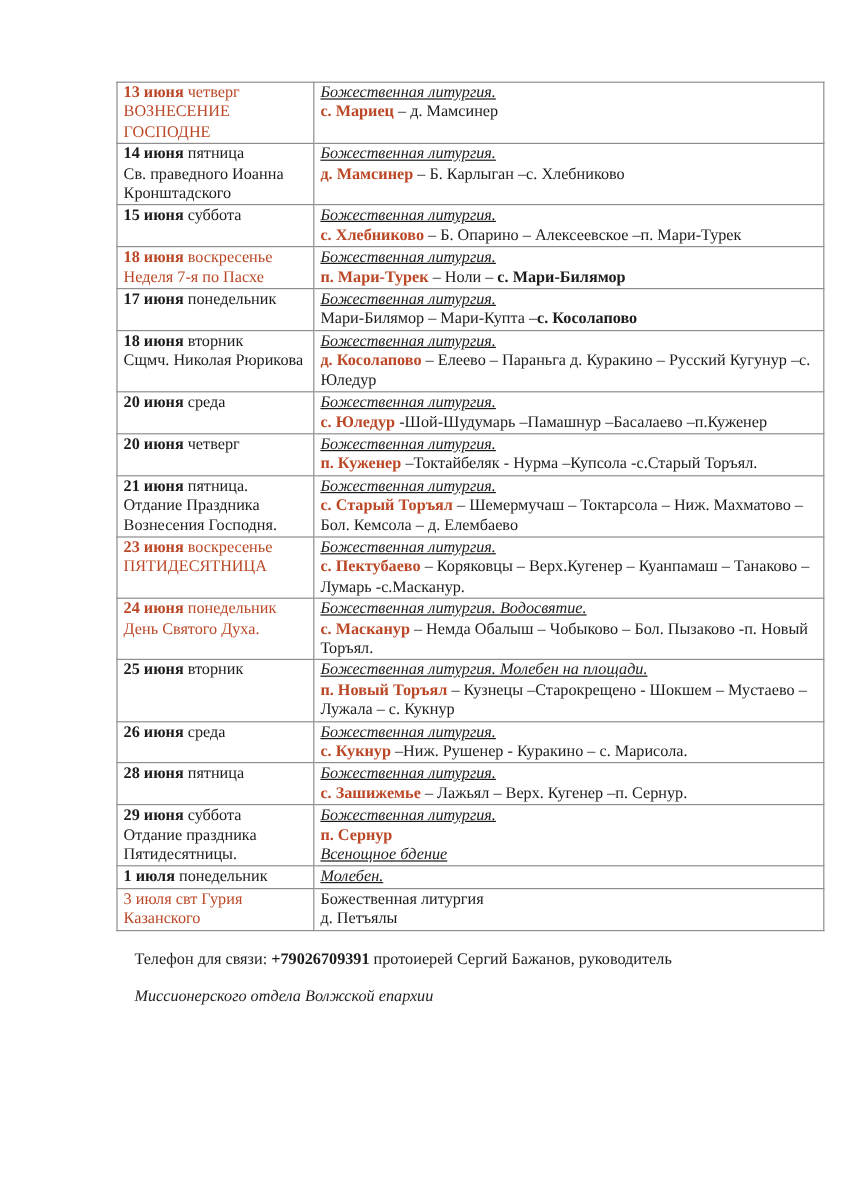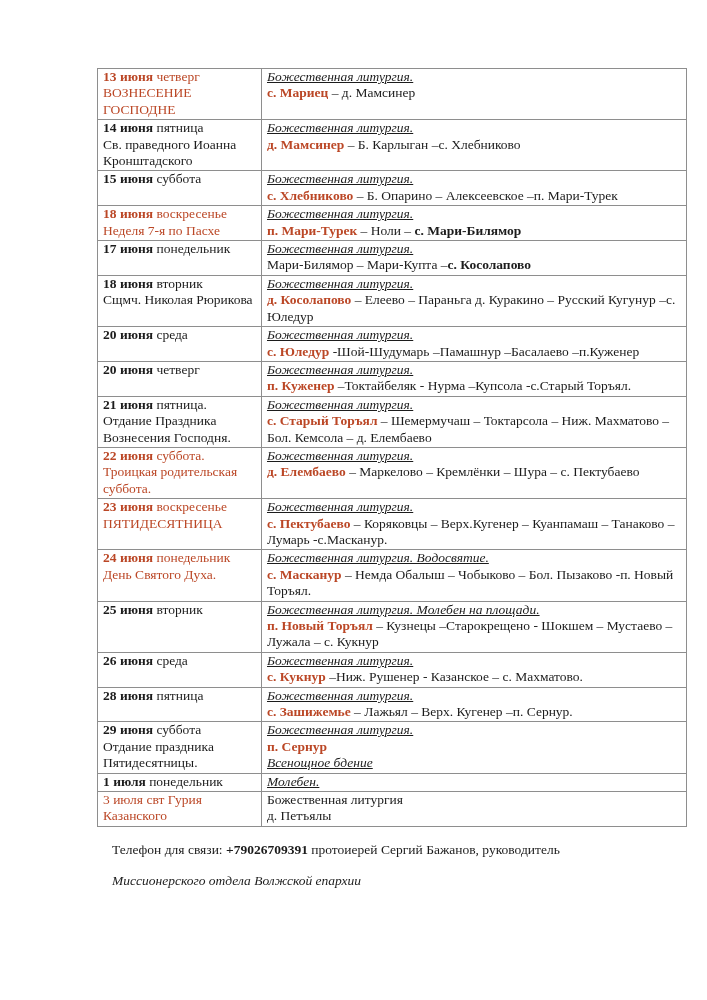--- a/index.html
+++ b/index.html
@@ -85,38 +85,34 @@
           </tr>
           <tr>
             <td class="date-cell"><span class="b">20 июня</span><span> четверг</span></td>
             <td class="service-cell"><span class="i">Божественная литургия.</span><br><span class="b r">п. Куженер</span><span> –Токтайбеляк - Нурма –Купсола -с.Старый Торъял.</span></td>
           </tr>
           <tr>
             <td class="date-cell"><span class="b">21 июня</span><span> пятница.</span><br><span>Отдание Праздника Вознесения Господня.</span></td>
             <td class="service-cell"><span class="i">Божественная литургия.</span><br><span class="b r">с. Старый Торъял</span><span> – Шемермучаш – Токтарсола – Ниж. Махматово – Бол. Кемсола – д. Елембаево</span></td>
           </tr>
           <tr>
-            <td class="date-cell"><span class="b r">22 июня</span><span class="r"> суббота.</span><br><span class="r">Троицкая родительская суббота.</span></td>
-            <td class="service-cell"><span class="i">Божественная литургия.</span><br><span class="b r">д. Елембаево</span><span> – Маркелово – Кремлёнки – Шура – с. Пектубаево</span></td>
-          </tr>
-          <tr>
             <td class="date-cell"><span class="b r">23 июня</span><span class="r"> воскресенье</span><br><span class="r">ПЯТИДЕСЯТНИЦА</span></td>
             <td class="service-cell"><span class="i">Божественная литургия.</span><br><span class="b r">с. Пектубаево</span><span> – Коряковцы – Верх.Кугенер – Куанпамаш – Танаково – Лумарь -с.Масканур.</span></td>
           </tr>
           <tr>
             <td class="date-cell"><span class="b r">24 июня</span><span class="r"> понедельник</span><br><span class="r">День Святого Духа.</span></td>
             <td class="service-cell"><span class="i">Божественная литургия. Водосвятие.</span><br><span class="b r">с. Масканур</span><span> – Немда Обалыш – Чобыково – Бол. Пызаково -п. Новый Торъял.</span></td>
           </tr>
           <tr>
             <td class="date-cell"><span class="b">25 июня</span><span> вторник</span></td>
             <td class="service-cell"><span class="i">Божественная литургия. Молебен на площади.</span><br><span class="b r">п. Новый Торъял</span><span> – Кузнецы –Старокрещено - Шокшем – Мустаево – Лужала – с. Кукнур</span></td>
           </tr>
           <tr>
             <td class="date-cell"><span class="b">26 июня</span><span> среда</span></td>
-            <td class="service-cell"><span class="i">Божественная литургия.</span><br><span class="b r">с. Кукнур</span><span>  –Ниж. Рушенер - Казанское – с. Махматово.</span></td>
+            <td class="service-cell"><span class="i">Божественная литургия.</span><br><span class="b r">с. Кукнур</span><span>  –Ниж. Рушенер - Куракино – с. Марисола.</span></td>
           </tr>
           <tr>
             <td class="date-cell"><span class="b">28 июня</span><span> пятница</span></td>
             <td class="service-cell"><span class="i">Божественная литургия.</span><br><span class="b r">с. Зашижемье</span><span> – Лажьял – Верх. Кугенер –п. Сернур.</span></td>
           </tr>
           <tr>
             <td class="date-cell"><span class="b">29 июня</span><span> суббота</span><br><span>Отдание праздника Пятидесятницы.</span></td>
             <td class="service-cell"><span class="i">Божественная литургия.</span><br><span class="b r">п. Сернур</span><br><span class="i">Всенощное бдение</span></td>
           </tr>
           <tr>

